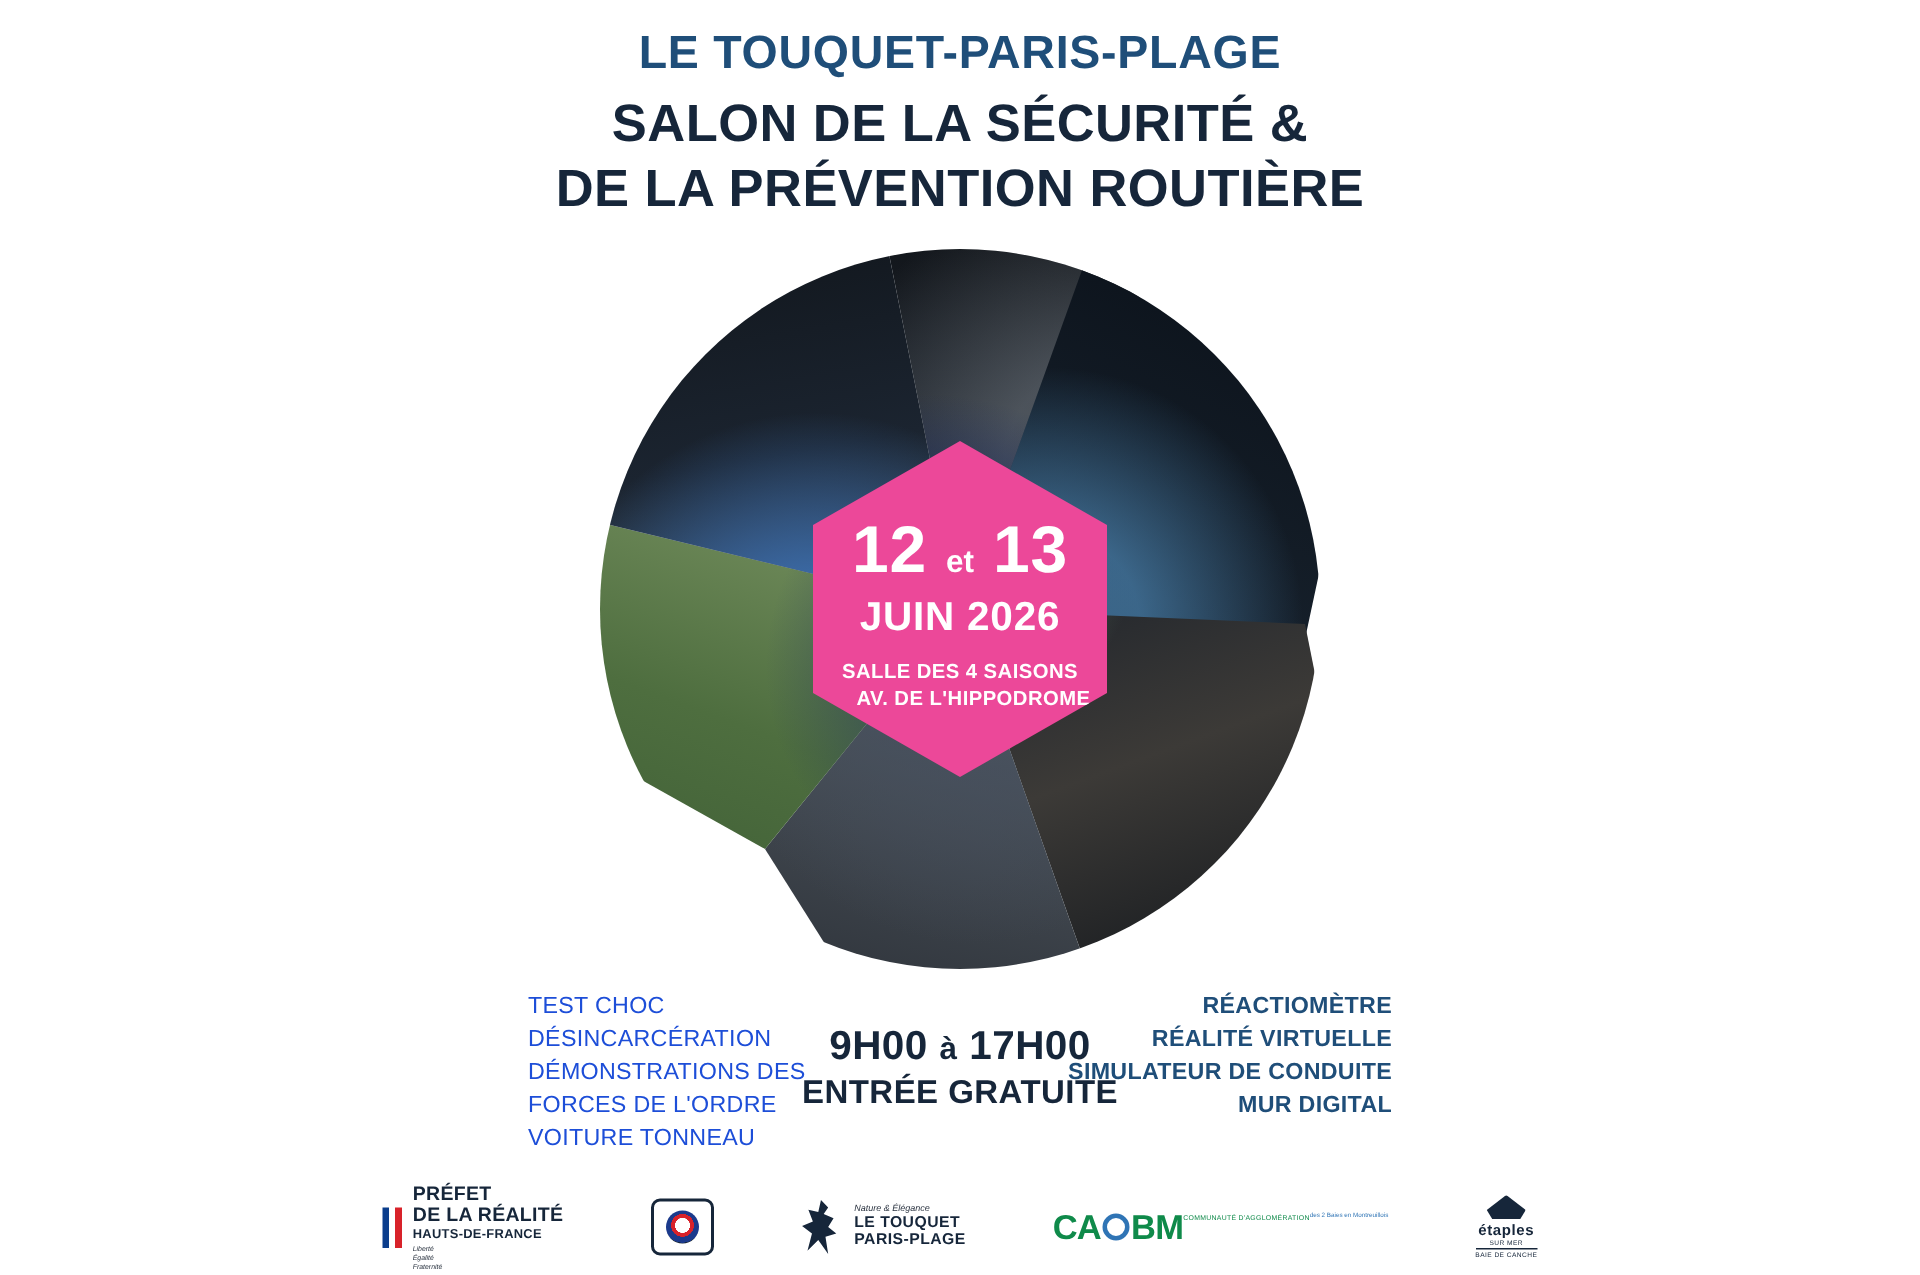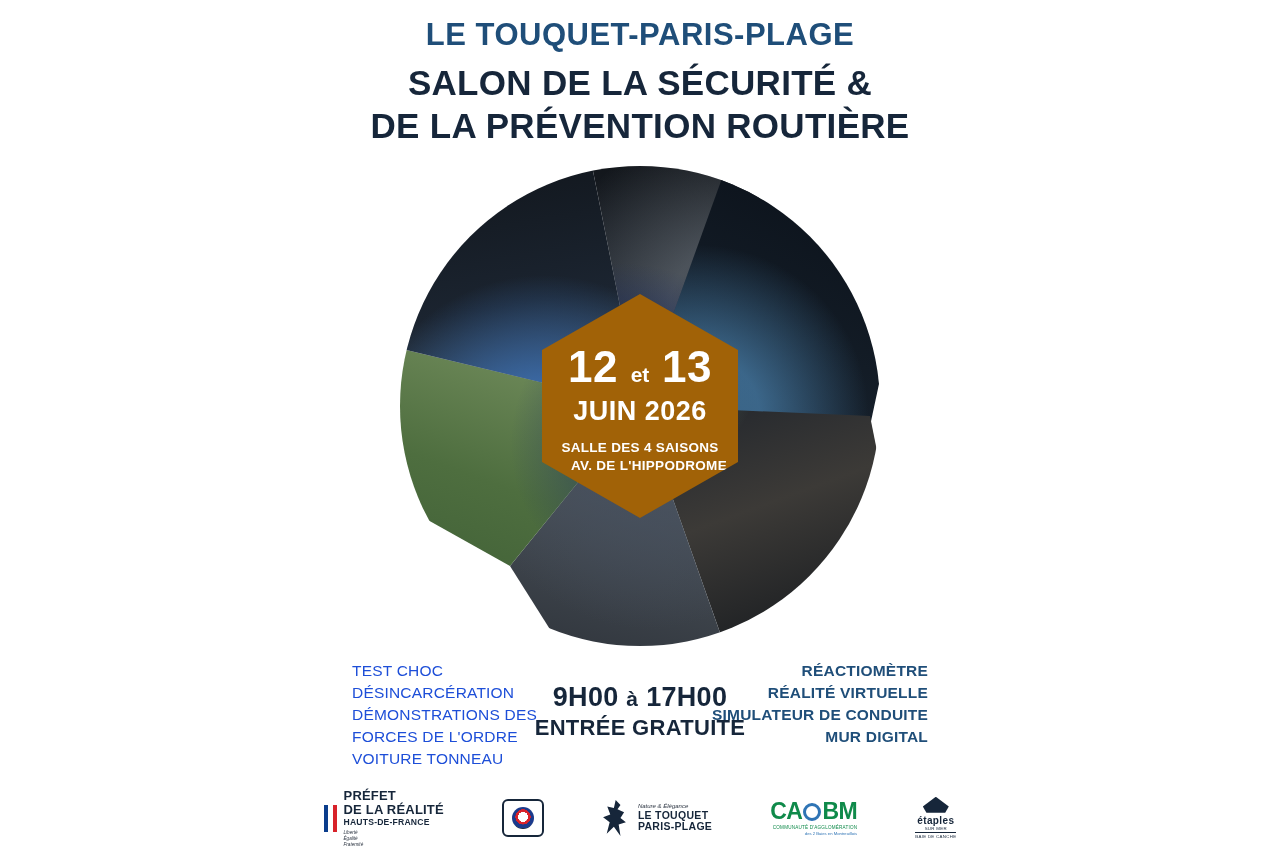--- a/index.html
+++ b/index.html
@@ -102,21 +102,21 @@
   }
 
   
   .date-badge {
     position: absolute;
     left: 50%;
     top: 50%;
     transform: translate(-50%, -50%);
     width: 196px;
     height: 224px;
-    background: #a16207;
+    background: #ec4899;
     clip-path: polygon(50% 0%, 100% 25%, 100% 75%, 50% 100%, 0% 75%, 0% 25%);
     color: #fff;
     text-align: center;
     display: flex;
     flex-direction: column;
     justify-content: center;
     align-items: center;
     padding-top: 6px;
   }
   .date-line1 {
@@ -261,21 +261,21 @@
     background: #16263a;
     clip-path: polygon(46% 0%, 62% 14%, 52% 26%, 74% 34%, 62% 50%, 80% 62%, 56% 68%, 62% 100%, 40% 74%, 16% 94%, 26% 62%, 4% 48%, 28% 40%, 18% 18%, 40% 22%);
     flex: none;
   }
   .lt-text { line-height: 1.1; color: #16263a; text-align: left; }
   .lt-tag { font-size: 6px; font-style: italic; color: #2a3340; }
   .lt-l1 { font-size: 10.5px; font-weight: bold; letter-spacing: 0.3px; }
   .lt-l2 { font-size: 10.5px; font-weight: bold; letter-spacing: 0.3px; }
 
   
-  .ca-wrap { display: flex; flex-direction: column; align-items: flex-end; line-height: 1; }
+  .ca-wrap { display: flex; flex-direction: row; align-items: flex-start; line-height: 1; }
   .ca-main { display: flex; align-items: center; gap: 1px; }
   .ca-a { font-size: 23px; font-weight: bold; color: #0f8a4a; letter-spacing: -0.5px; }
   .ca-ring {
     width: 18px; height: 18px;
     border: 3.5px solid #2f74b5;
     border-radius: 50%;
     display: inline-block;
   }
   .ca-b { font-size: 23px; font-weight: bold; color: #0f8a4a; letter-spacing: -0.5px; }
   .ca-sub { font-size: 4.6px; color: #0f8a4a; margin-top: 3px; letter-spacing: 0.2px; }

